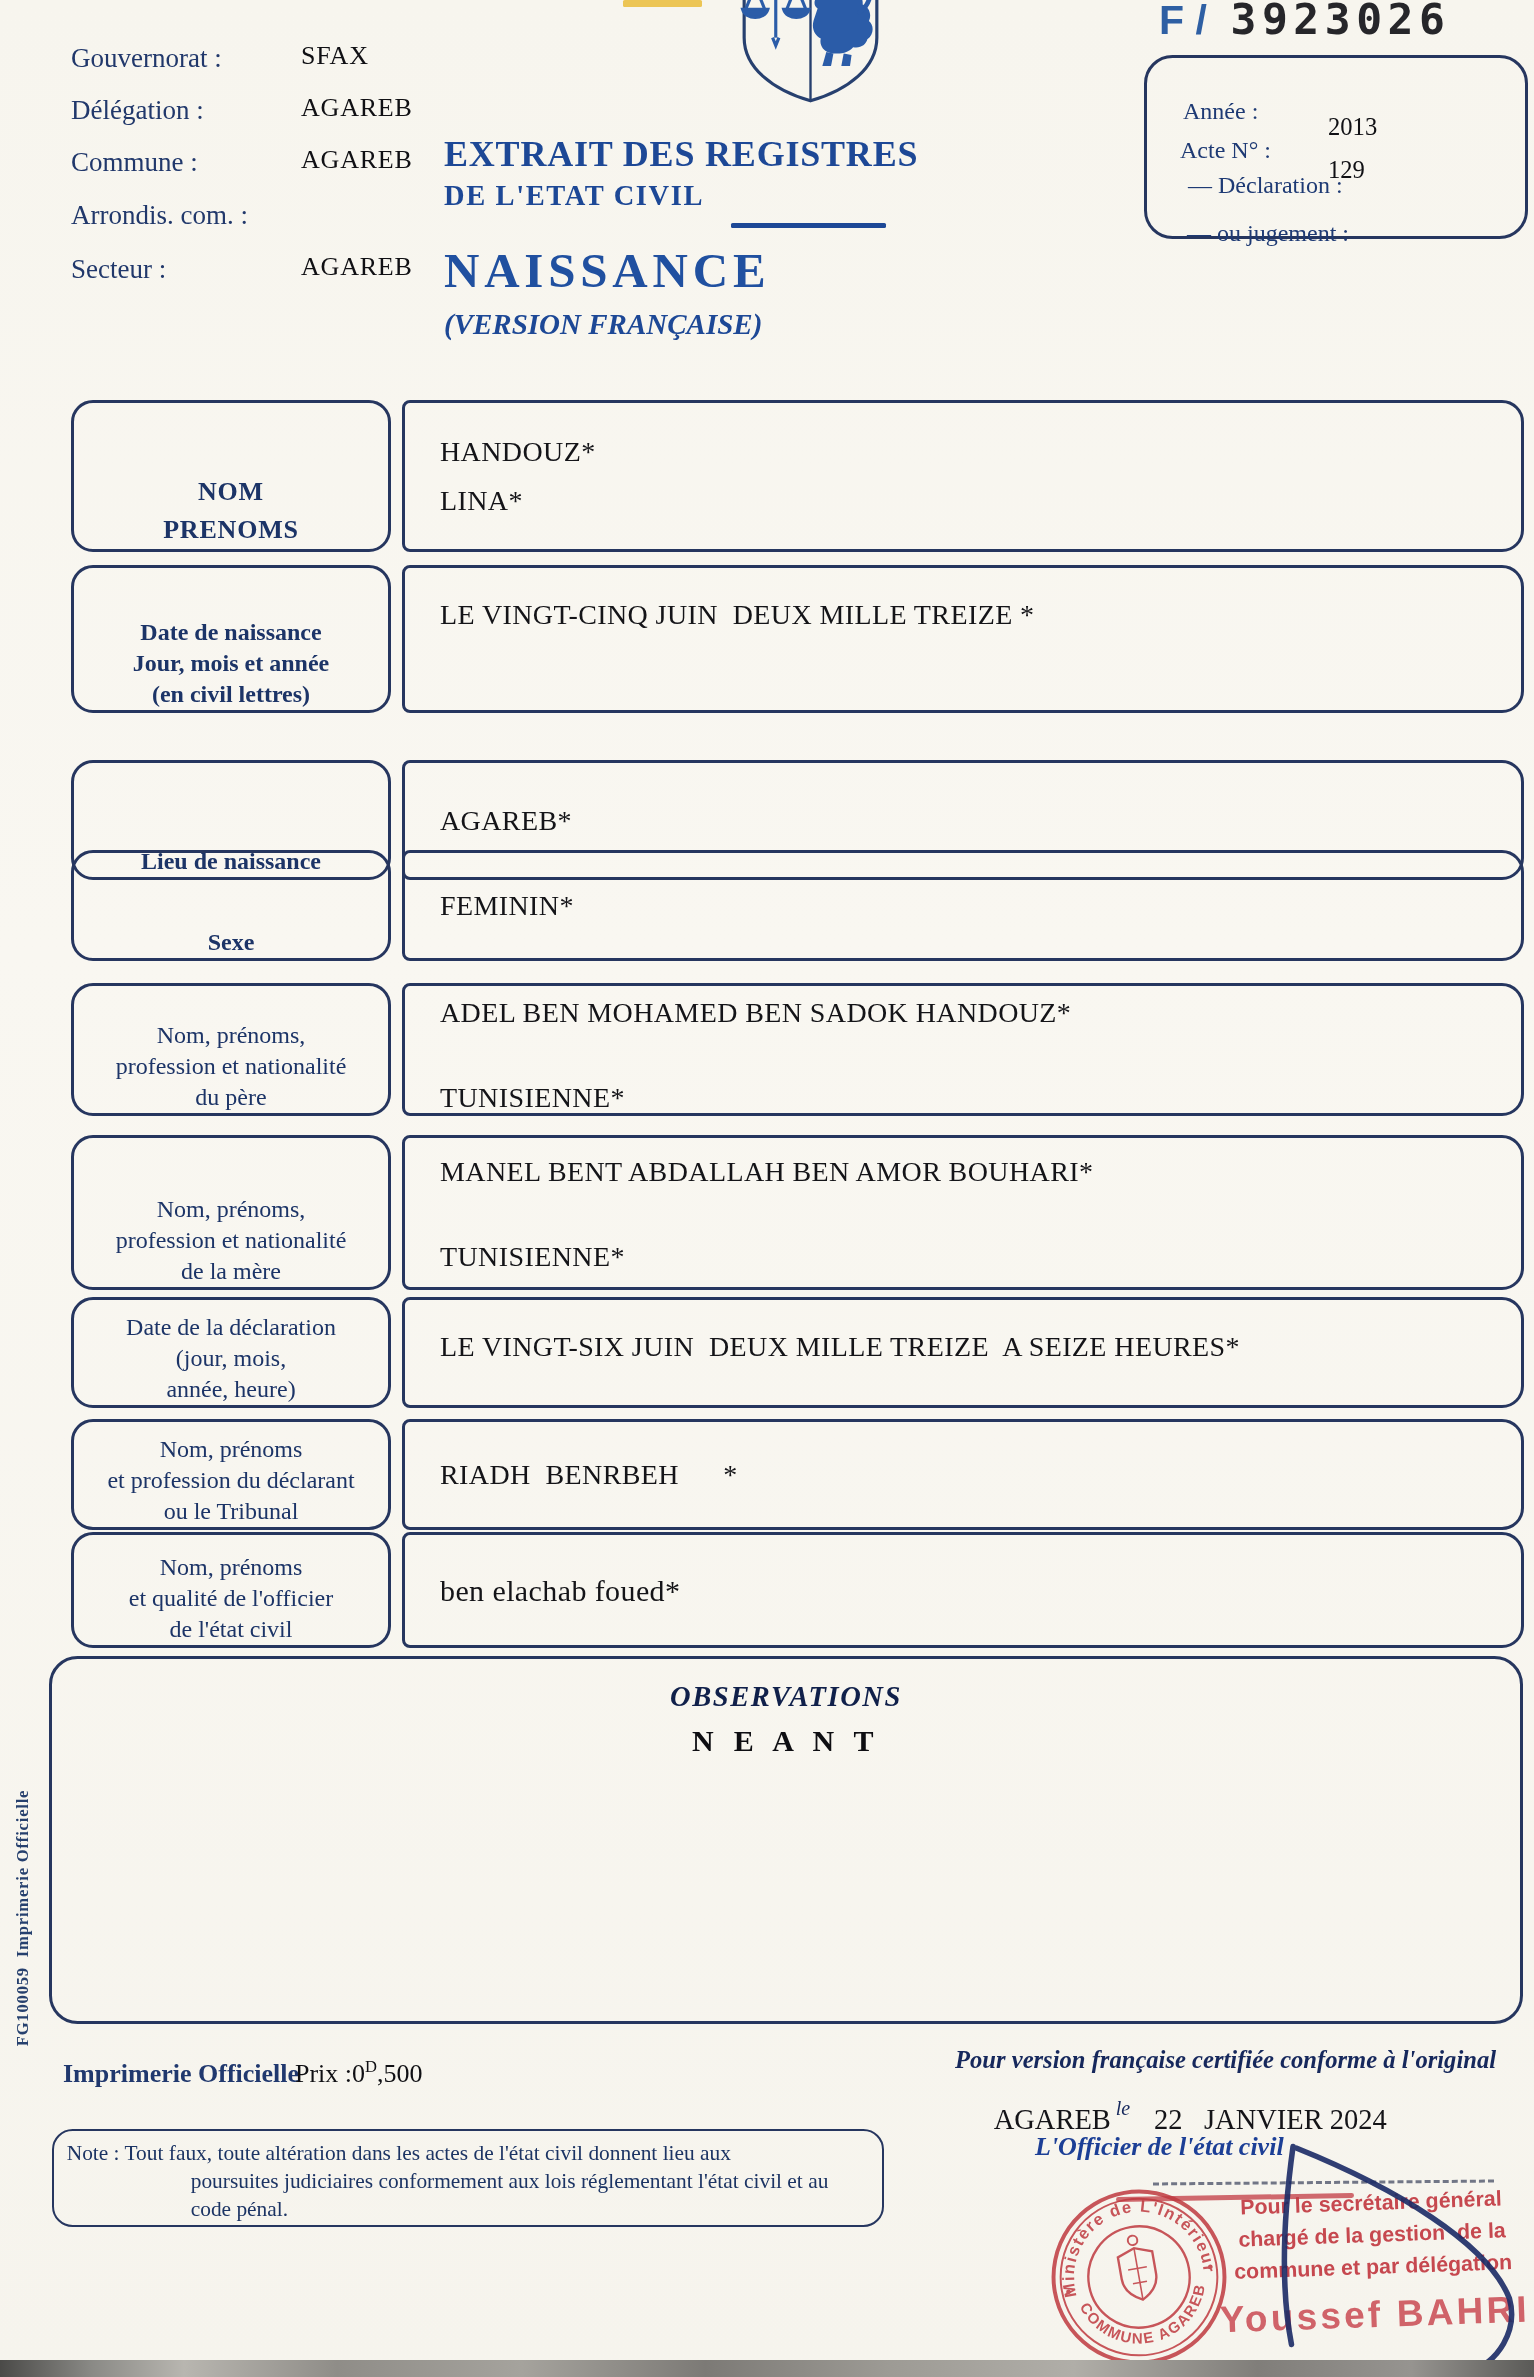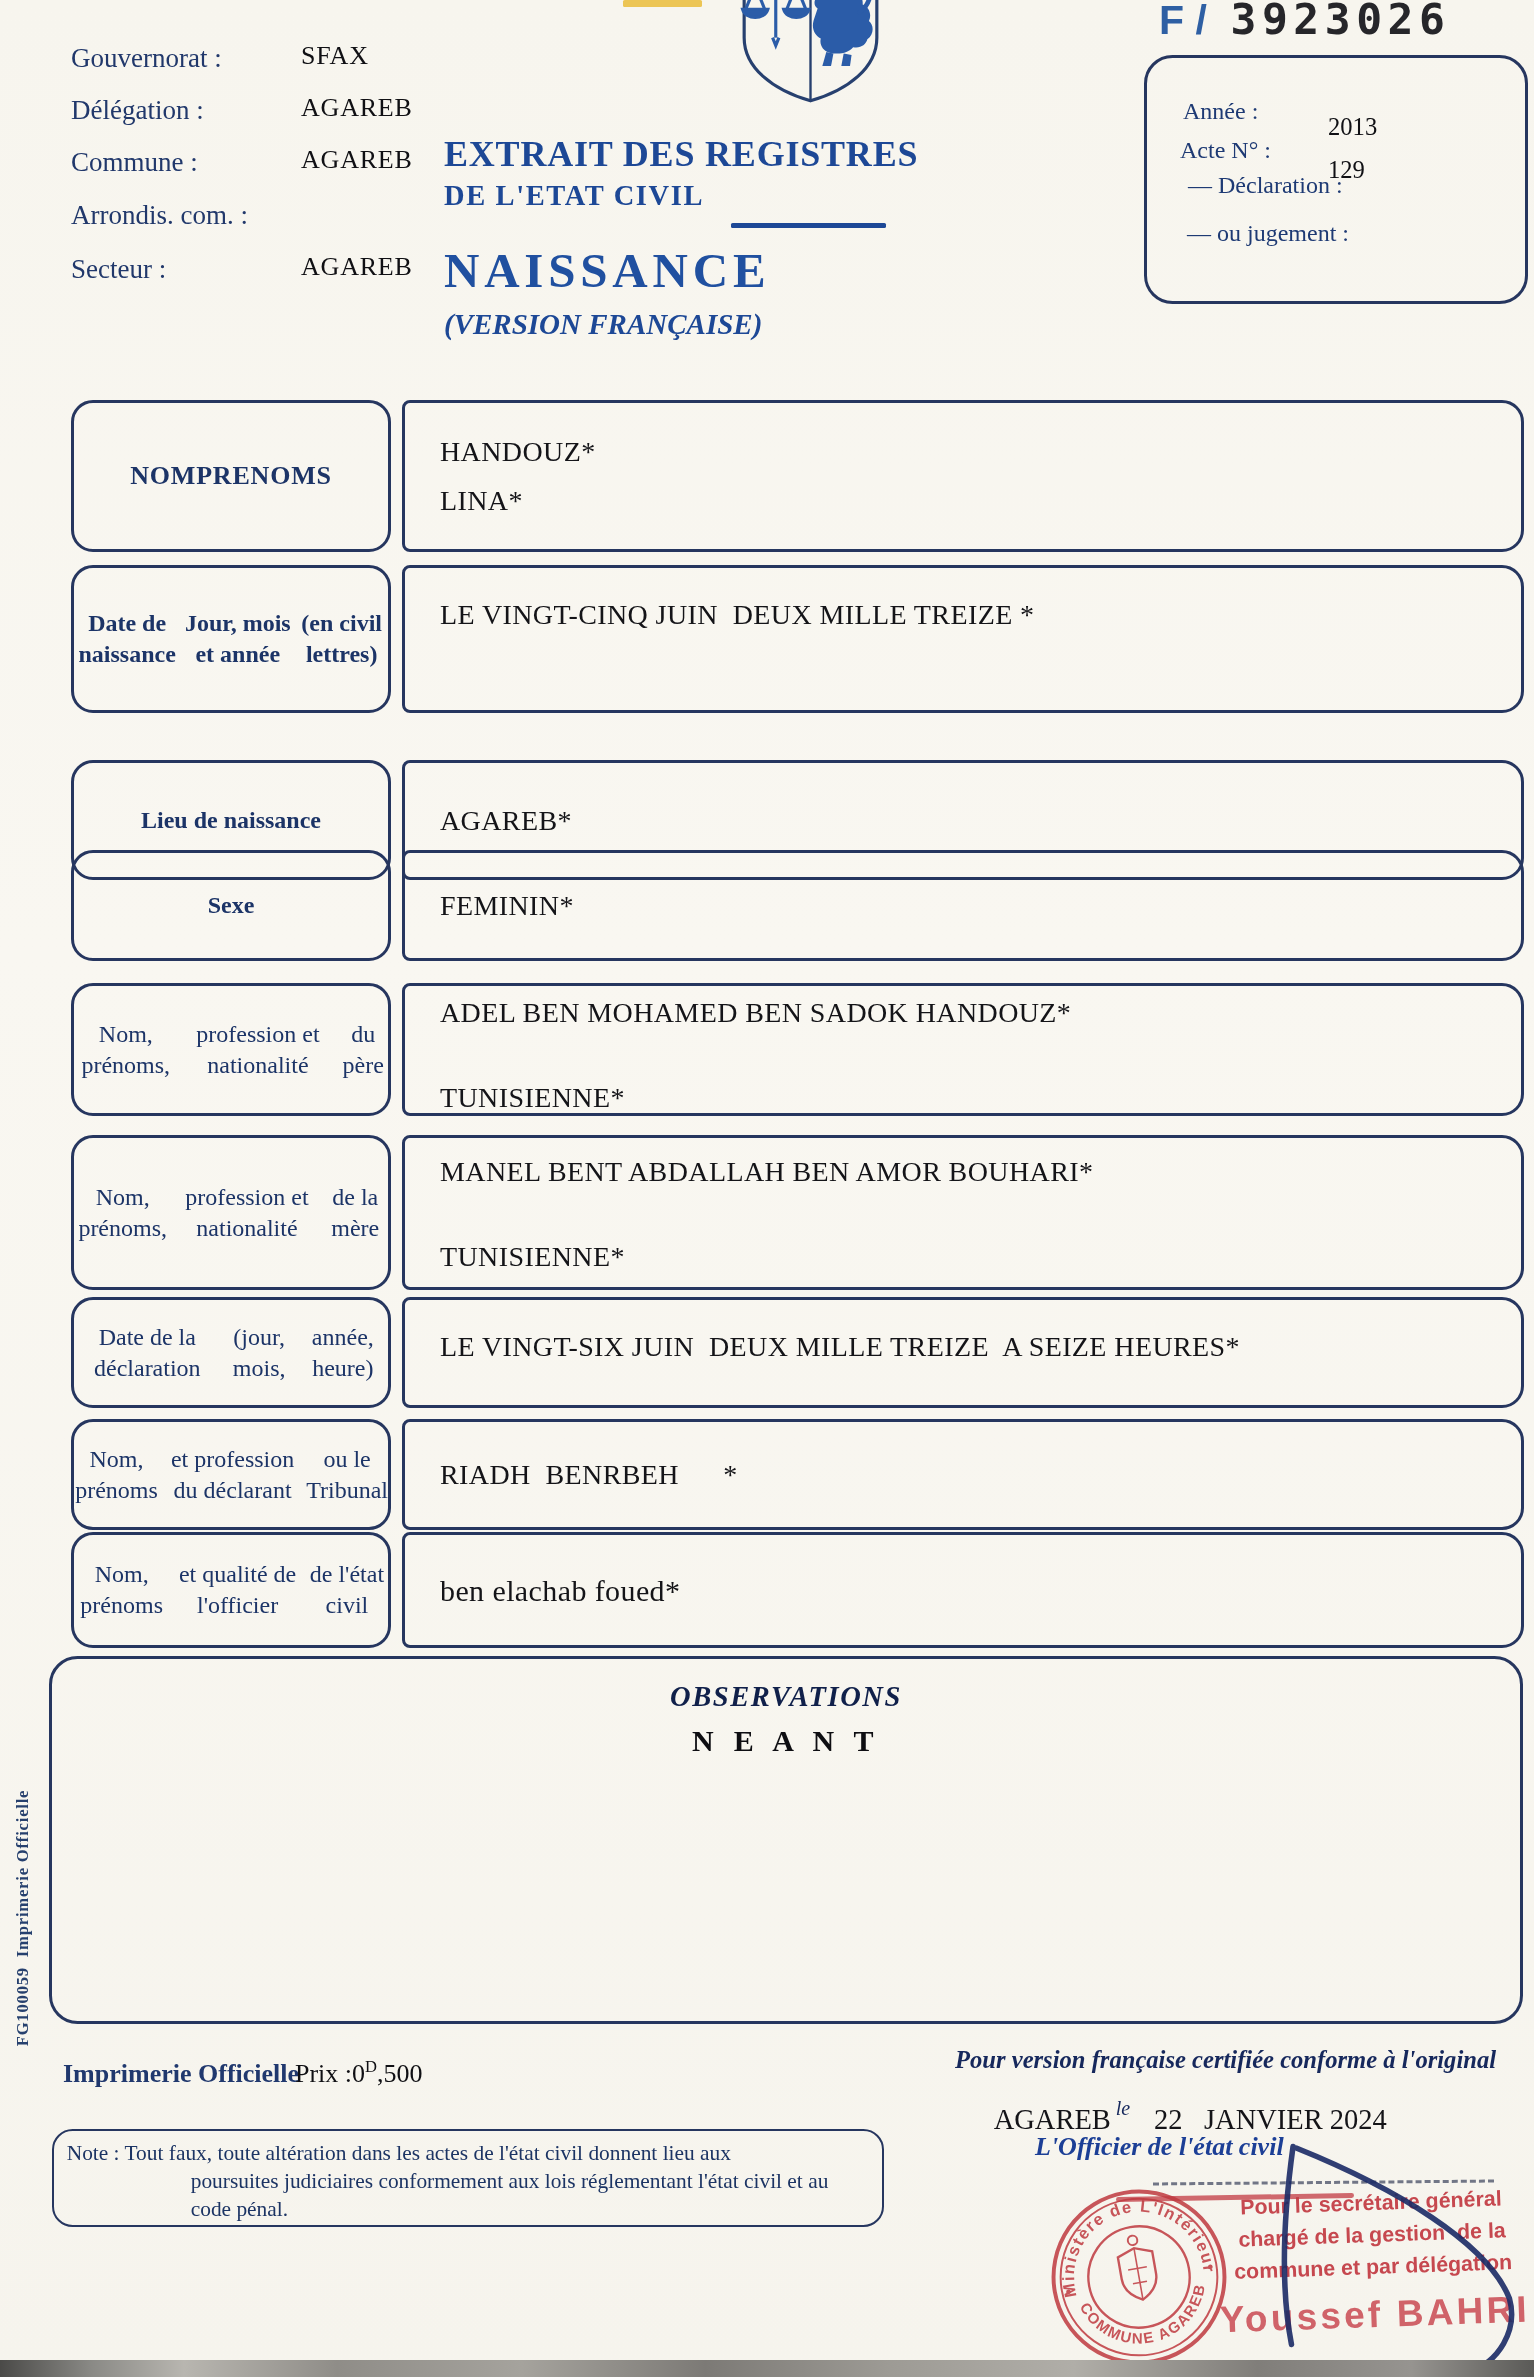--- a/index.html
+++ b/index.html
@@ -23,28 +23,28 @@
   .t1{font-size:36px;font-weight:700;letter-spacing:0.8px;}
   .t2{font-size:28.5px;font-weight:700;letter-spacing:1.6px;margin-top:4.8px;}
   .t-underline{width:155px;height:4.8px;background:#1d4896;margin:11px auto 0 auto;border-radius:1.6px;}
   .t3{font-size:49px;font-weight:700;letter-spacing:4.8px;margin-top:14.3px;color:#2050a0;}
   .t4{font-size:29px;font-weight:700;font-style:italic;margin-top:9.5px;}
 
   
   .serial{position:absolute;left:1159px;top:-6.3px;white-space:nowrap;}
   .serial .pfx{font-family:"Liberation Sans",sans-serif;font-size:41px;font-weight:700;color:#2e5fa3;}
   .serial .num{font-family:"DejaVu Sans Mono",monospace;font-size:43px;font-weight:600;color:#26262a;letter-spacing:5.5px;margin-left:20.6px;}
-  .acte-box{position:absolute;left:1144px;top:55px;width:384px;height:249px;border:3.2px solid var(--bd);border-radius:28.5px;box-sizing:border-box;}
+  .acte-box{position:absolute;left:1144px;top:55px;width:384px;height:184px;border:3.2px solid var(--bd);border-radius:28.5px;box-sizing:border-box;}
   .acte-box .lab{position:absolute;font-size:24px;color:#1e3a74;white-space:nowrap;}
   .acte-box .val{position:absolute;font-size:24.6px;color:#101014;}
 
   
   .trow{position:absolute;left:0;width:1534px;}
   .tlabel{position:absolute;left:71px;width:320px;top:0;bottom:0;border:3.2px solid var(--bd);border-radius:22px;
-          box-sizing:border-box;display:flex;justify-content:center;align-items:center;
+          box-sizing:border-box;display:flex;flex-direction:column;justify-content:flex-end;align-items:center;
           color:var(--label);text-align:center;}
   .tlline{font-size:24px;line-height:31px;}
   .lb-bold .tlline{font-weight:700;}
   .lb-big .tlline{font-size:26px;letter-spacing:0.8px;line-height:38px;}
   .tvalue{position:absolute;left:402px;width:1122px;top:0;bottom:0;border:3.2px solid var(--bd);
           border-radius:8px 22px 22px 8px;box-sizing:border-box;display:flex;flex-direction:column;}
   .tvline{font-size:28px;color:var(--ink);white-space:pre;padding-left:35px;letter-spacing:0.4px;line-height:33px;}
   .v-c{justify-content:center;}
   .v-r1{justify-content:center;gap:16px;}
   .v-top{padding-top:30px;}

